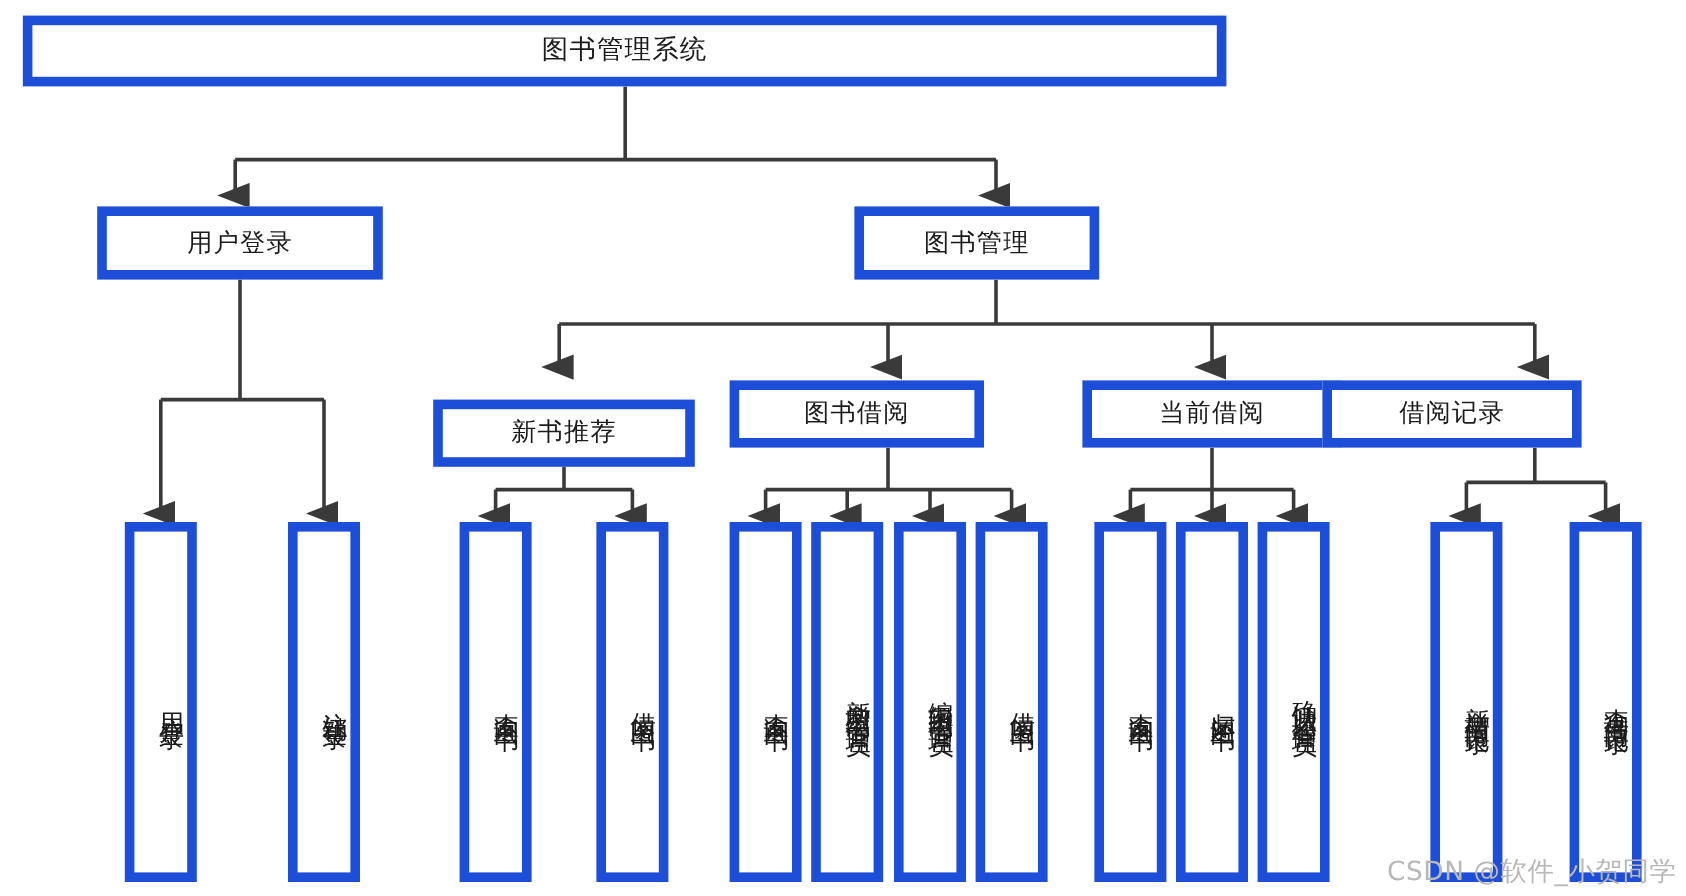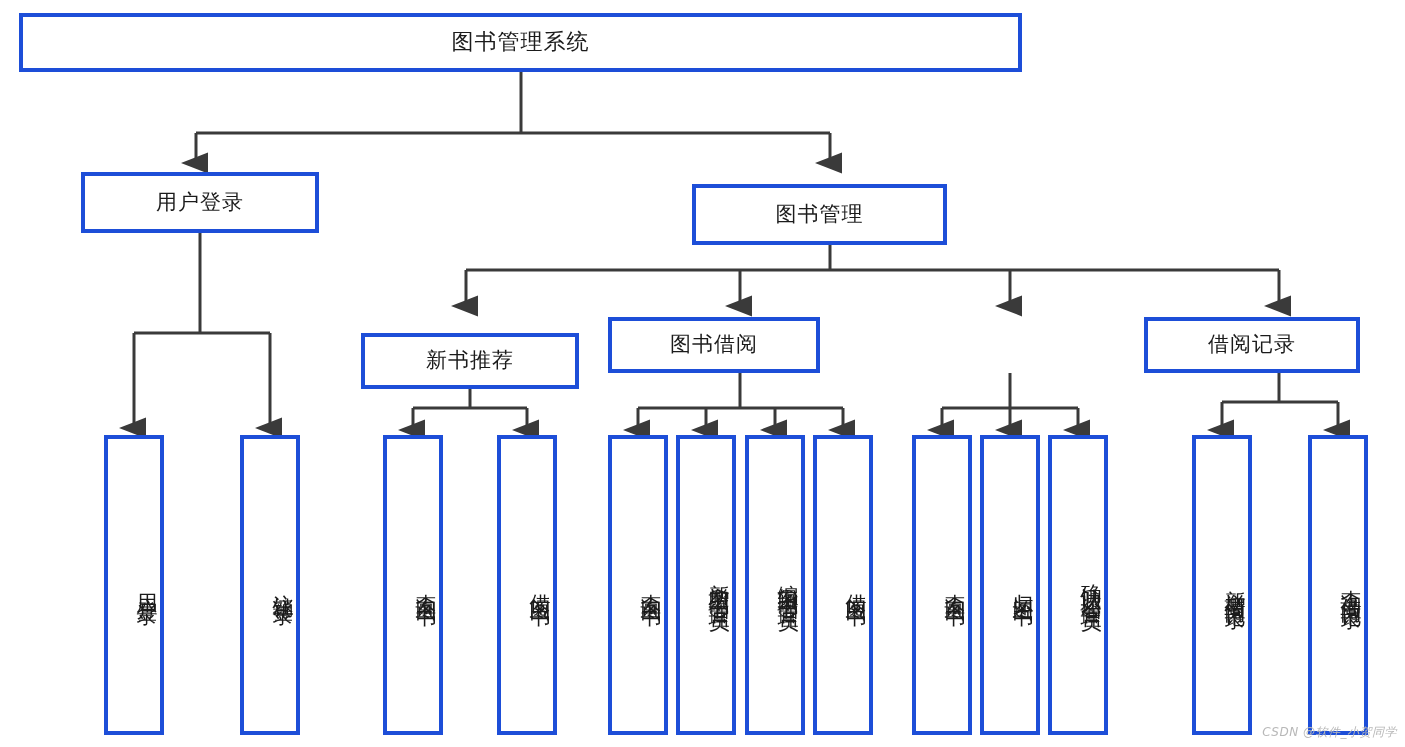--- a/index.html
+++ b/index.html
@@ -23,21 +23,21 @@
     left: 0;
     top: 0;
     width: 1405px;
     height: 747px;
     pointer-events: none;
   }
   .node {
     position: absolute;
     box-sizing: border-box;
     background: #ffffff;
-    border: 4px solid #1d4ed8;
+    border: 8px solid #1d4ed8;
     display: flex;
     align-items: center;
     justify-content: center;
     color: #1b1b1b;
   }
   .node.horizontal {
     font-size: 21px;
     letter-spacing: 1px;
     line-height: 1.2;
   }
@@ -57,25 +57,24 @@
     white-space: nowrap;
     display: block;
   }
   .node.root {
     font-size: 22px;
   }
   #watermark {
     position: absolute;
     right: 8px;
     bottom: 6px;
-    font-size: 12px;
+    font-size: 22px;
     color: #b8b8b8;
     white-space: nowrap;
     letter-spacing: 0.5px;
-    font-style: italic;
   }
 </style>
 </head>
 <body>
 
 <div id="diagram">
 
   <svg id="edge-layer" viewBox="0 0 1405 747" xmlns="http://www.w3.org/2000/svg">
     <defs>
       <marker id="arrow" markerWidth="10" markerHeight="10" refX="3.2" refY="4" orient="auto" markerUnits="strokeWidth">
@@ -123,28 +122,29 @@
       <path d="M1222,402 L1338,402"></path>
       <path d="M1222,402 L1222,429" marker-end="url(#arrow)"></path>
       <path d="M1338,402 L1338,429" marker-end="url(#arrow)"></path>
     </g>
   </svg>
 
   <div class="node horizontal root" style="left:19px; top:13px; width:1003px; height:59px;">图书管理系统</div>
 
   <div class="node horizontal" style="left:81px; top:172px; width:238px; height:61px;">用户登录</div>
 
-  <div class="node horizontal" style="left:692px; top:172px; width:255px; height:61px;margin-top:12px;">图书管理</div>
+  <div class="node horizontal" style="left:712px; top:172px; width:204px; height:61px;">图书管理</div>
 
   <div class="node horizontal" style="left:361px; top:333px; width:218px; height:56px;">新书推荐</div>
 
   <div class="node horizontal" style="left:608px; top:317px; width:212px; height:56px;">图书借阅</div>
 
+  <div class="node horizontal" style="left:902px; top:317px; width:216px; height:56px;">当前借阅</div>
 
-  <div class="node horizontal" style="left:1144px; top:317px; width:216px; height:56px;">借阅记录</div>
+  <div class="node horizontal" style="left:1102px; top:317px; width:216px; height:56px;">借阅记录</div>
 
   <div class="node vertical" style="left:104px; top:435px; width:60px; height:300px;">
     <span class="vlabel">用户登录</span>
   </div>
   <div class="node vertical" style="left:240px; top:435px; width:60px; height:300px;">
     <span class="vlabel">注销登录</span>
   </div>
 
   <div class="node vertical" style="left:383px; top:435px; width:60px; height:300px;">
     <span class="vlabel">查询图书</span>

